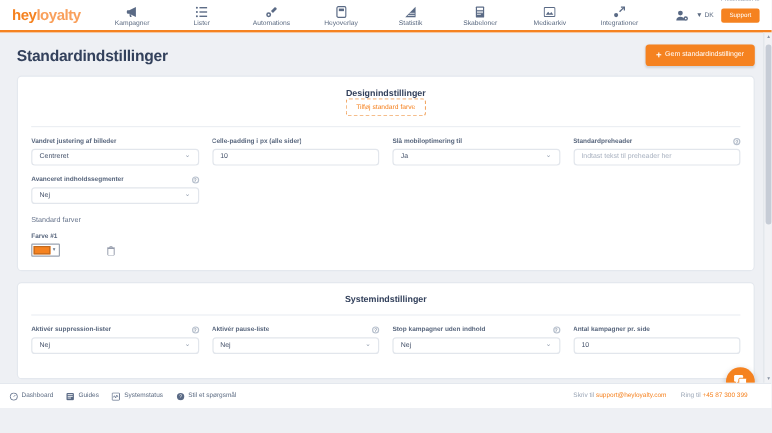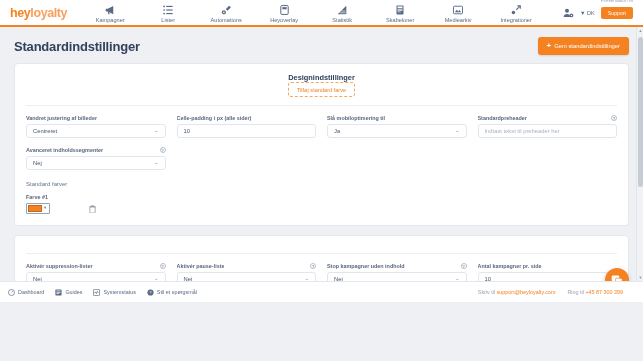--- a/index.html
+++ b/index.html
@@ -29,21 +29,21 @@
   .nav-label{ font-size:5.6px; color:#5c6b82; margin-top:1.5px; white-space:nowrap;}
   .nav-right{ margin-left:auto; display:flex; align-items:center; gap:6px; padding-right:4px; position:relative;}
   .acct-name{ position:absolute; right:4px; top:-9px; font-size:4.8px; color:#9aa5b5; white-space:nowrap;}
   .usr-icon{ color:#5a6a85; display:flex; align-items:center;}
   .lang{ font-size:5.6px; color:#5c6b82; display:flex; align-items:center; gap:1.5px;}
   .support-btn{
     background:#f58220; color:#fff; font-size:5.2px; border:none; border-radius:2px;
     padding:3px 7px; cursor:pointer;
   }
   
-  .page{ position:relative; height:275px; overflow:hidden; }
+  .page{ position:relative; height:313px; overflow:hidden; }
   .page-head{
     display:flex; align-items:center; justify-content:space-between;
     padding:10px 14px 8px 14px;
   }
   .page-title{ font-size:13px; font-weight:bold; color:#33415c; letter-spacing:-0.2px;}
   .save-btn{
     background:#f58220; color:#fff; border:none; border-radius:3px;
     font-size:5.8px; padding:5px 9px; cursor:pointer; display:flex; align-items:center; gap:3px;
     box-shadow:0 1px 2px rgba(0,0,0,.12);
   }
@@ -308,20 +308,23 @@
         <span class="trash">
           <svg width="7" height="8" viewBox="0 0 10 12">
               <path d="M1 3h8v8a1 1 0 0 1-1 1H2a1 1 0 0 1-1-1z" fill="none" stroke="currentColor" stroke-width="1"></path>
               <path d="M0.2 2.4h9.6M3.6 2.2V1a.6.6 0 0 1 .6-.6h1.6a.6.6 0 0 1 .6.6v1.2" fill="none" stroke="currentColor" stroke-width="1"></path>
             </svg>
         </span>
       </div>
     </div>
 
     <div class="card">
+      <div class="card-head">
+        <div class="card-title">Systemindstillinger</div>
+      </div>
       <div class="divider"></div>
 
       <div class="row">
         <div class="field">
           <div class="field-label">
             <span class="txt">Aktivér suppression-lister</span>
             <span class="q">?</span>
           </div>
           <div class="ctl">
             <span>Nej</span>

